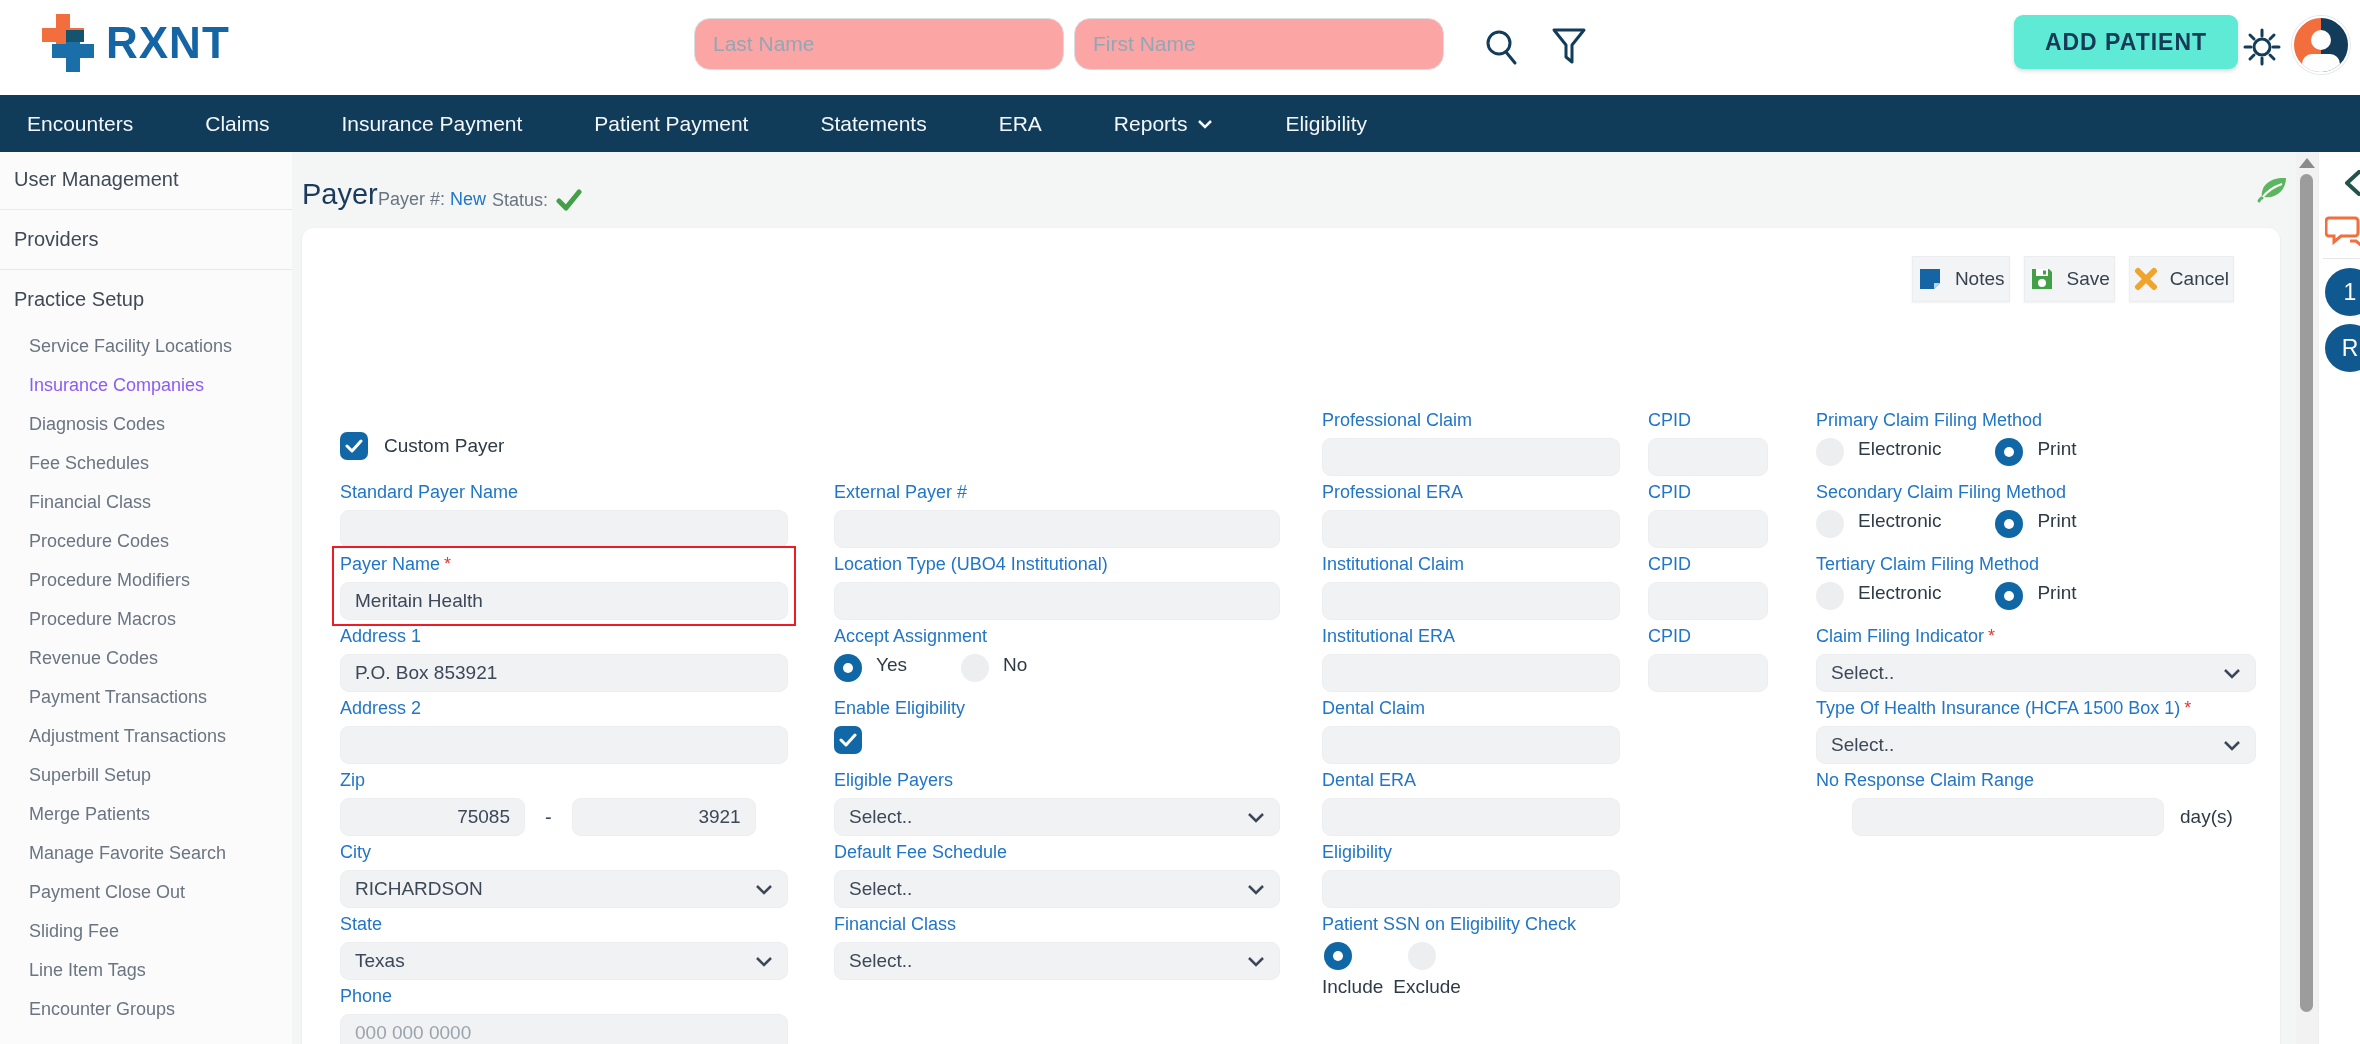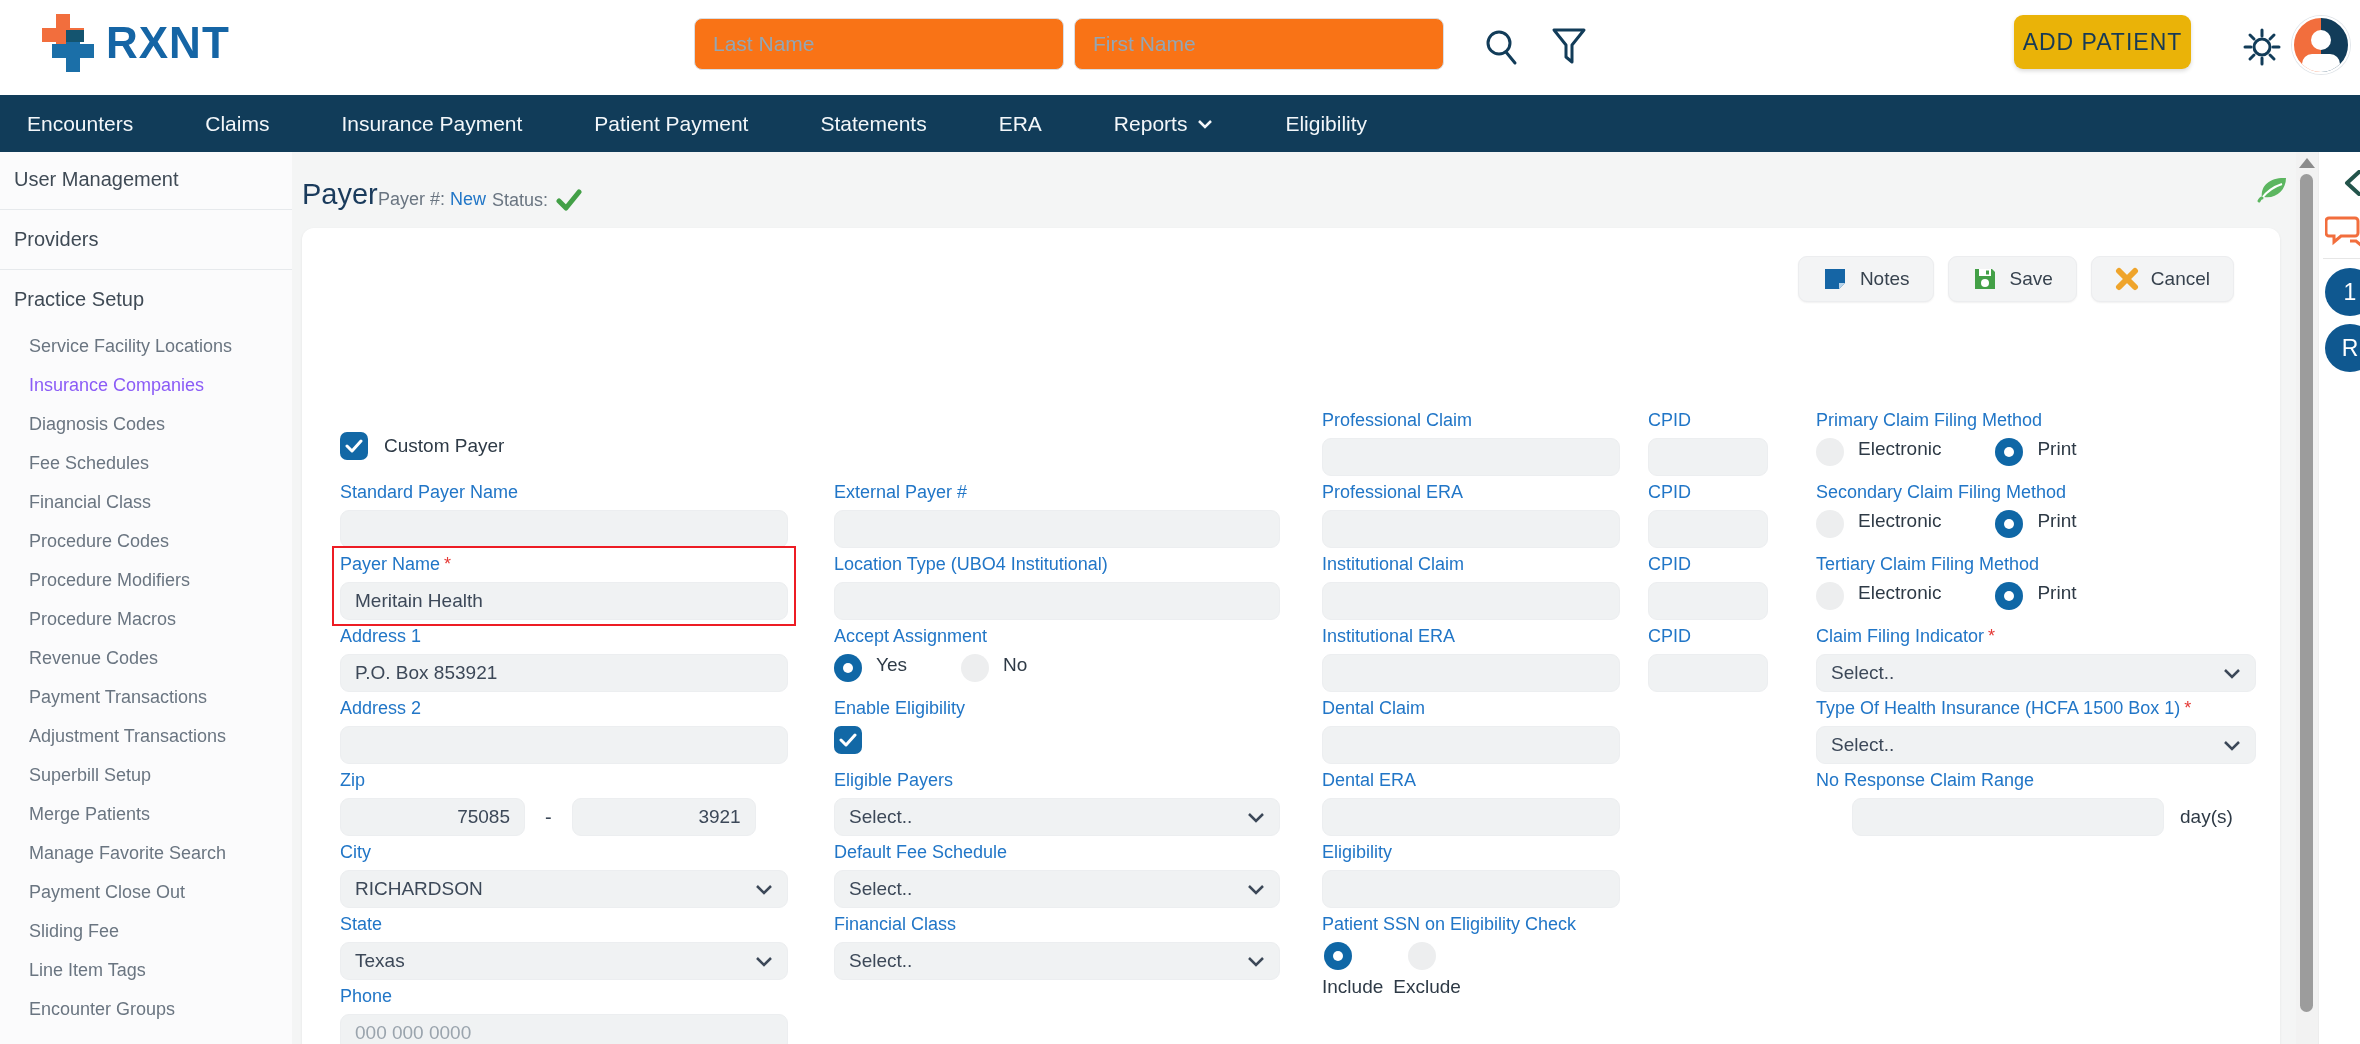--- a/index.html
+++ b/index.html
@@ -3,27 +3,27 @@
 <meta charset="utf-8">
 <style>
   * { margin:0; padding:0; box-sizing:border-box; }
   html,body { width:2360px; height:1044px; overflow:hidden; background:#F4F5F5;
     font-family:"Liberation Sans", sans-serif; }
 
   
   .topbar { position:absolute; left:0; top:0; width:2360px; height:95px; background:#FFFFFF; }
   .logo { position:absolute; left:36px; top:10px; display:flex; align-items:center; gap:8px; }
   .logo-text { font-size:44px; font-weight:bold; color:#1565A5; letter-spacing:1px; }
-  .hsearch { position:absolute; top:18px; height:52px; border:1px solid #D9DEE3; border-radius:8px;
-    background:#f97316; padding:0 18px; font-size:21px; color:#33414E; width:370px; outline:none; }
+  .hsearch { position:absolute; top:18px; height:52px; border:1px solid #D9DEE3; border-radius:16px;
+    background:#fca5a5; padding:0 18px; font-size:21px; color:#33414E; width:370px; outline:none; }
   .hsearch::placeholder { color:#93A6B5; }
   #lastName { left:694px; } #firstName { left:1074px; }
   .hicon { position:absolute; top:26px; cursor:pointer; }
-  .add-patient { position:absolute; left:2014px; top:15px; width:177px; height:54px; background:#eab308;
-    border:none; border-radius:9px; color:#173A56; font-weight:normal; font-size:23px; letter-spacing:1px;
+  .add-patient { position:absolute; left:2014px; top:15px; width:224px; height:54px; background:#5eead4;
+    border:none; border-radius:9px; color:#173A56; font-weight:bold; font-size:23px; letter-spacing:1px;
     cursor:pointer; box-shadow:0 2px 4px rgba(0,0,0,.15); }
   .avatar { position:absolute; left:2292px; top:16px; width:58px; height:58px; border-radius:50%;
     background:linear-gradient(90deg,#F26E3D 50%,#123C59 50%); overflow:hidden; border:2px solid #fff;
     box-shadow:0 0 0 1px #E2E6EA; cursor:pointer; }
   .avatar .head { position:absolute; left:17px; top:12px; width:20px; height:20px; border-radius:50%; background:#fff; }
   .avatar .body { position:absolute; left:8px; top:36px; width:38px; height:26px; border-radius:10px; background:#fff; }
 
   
   .mainnav { position:absolute; left:0; top:95px; width:2360px; height:57px; background:#113C59;
     display:flex; align-items:center; gap:72px; padding-left:27px; }
@@ -42,21 +42,21 @@
   .meta { position:absolute; top:37px; font-size:18px; color:#6A7581; }
   .meta .blue { color:#2176C7; }
   #payerNum { left:86px; } #statusWrap { left:200px; display:flex; align-items:center; gap:8px; }
   .leaf { position:absolute; left:1964px; top:22px; }
 
   .card { position:absolute; left:10px; top:76px; width:1978px; height:830px; background:#FFFFFF;
     border-radius:12px; box-shadow:0 1px 3px rgba(0,0,0,.07); }
 
   
   .toolbar { position:absolute; right:46px; top:28px; display:flex; gap:14px; }
-  .tbtn { height:46px; padding:0 23px; background:#F3F4F5; border:1px solid #ECEDEF; border-radius:9px;
+  .tbtn { height:46px; padding:0 4px; background:#F3F4F5; border:1px solid #ECEDEF; border-radius:0;
     display:flex; align-items:center; gap:12px; font-size:19px; color:#37424E; cursor:pointer;
     box-shadow:0 1px 2px rgba(0,0,0,.06); }
 
   
   .fcol { position:absolute; top:182px; }
   #col1 { left:38px;  width:448px; }
   #col2 { left:532px; width:446px; }
   #col3 { left:1020px; width:298px; }
   #colCpid { left:1346px; width:120px; }
   #col4 { left:1514px; width:440px; }

